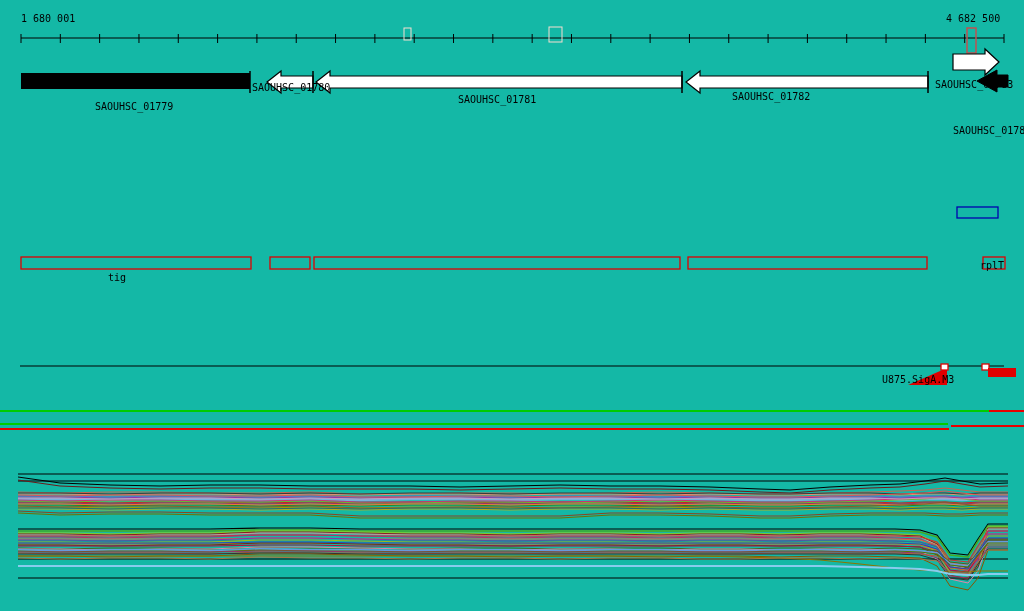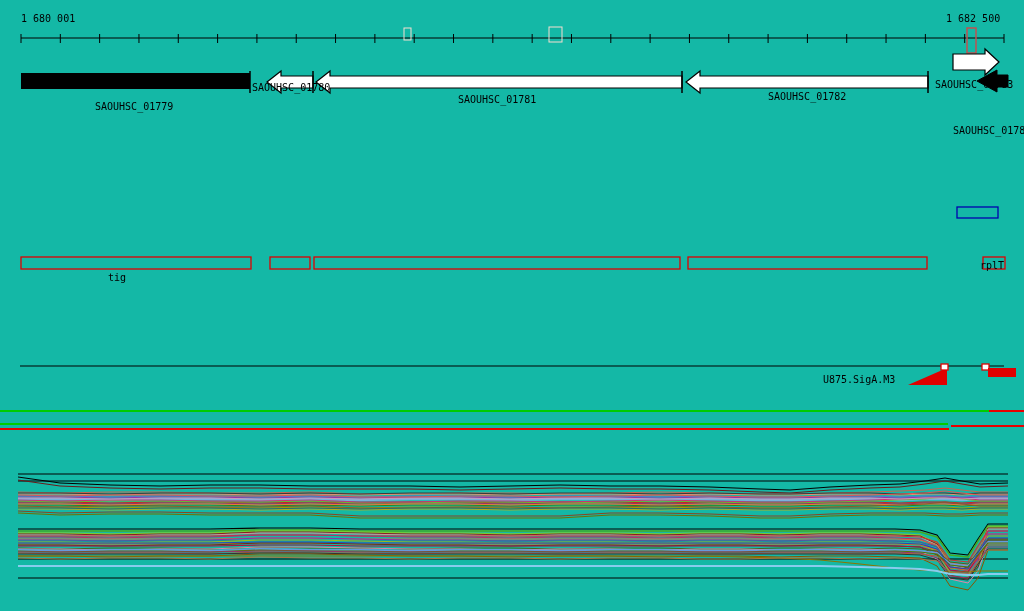--- a/index.html
+++ b/index.html
@@ -117,30 +117,30 @@
       <polyline points="18,553 60,554 110,553 160,553 210,554 260,552 310,553 360,553 410,554 460,553 510,553 560,554 610,553 660,553 700,554 740,554 780,553 820,553 860,554 895,553 920,554 937,556 950,567 968,569 978,557 988,545 1008,545" fill="none" stroke="#bb5533" stroke-width="1" stroke-linejoin="round"></polyline>
       <polyline points="18,554 60,554 110,554 160,554 210,554 260,553 310,553 360,554 410,554 460,554 510,554 560,554 610,554 660,554 700,554 740,554 780,554 820,554 860,554 895,554 920,555 937,560 950,578 968,580 978,564 988,549 1008,549" fill="none" stroke="#333333" stroke-width="1" stroke-linejoin="round"></polyline>
       <polyline points="18,556 60,556 110,557 160,556 210,556 260,554 310,554 360,555 410,556 460,556 510,557 560,556 610,556 660,557 700,556 740,556 780,557 820,556 860,556 895,557 920,558 937,566 950,586 968,590 978,578 988,550 1008,550" fill="none" stroke="#885500" stroke-width="1" stroke-linejoin="round"></polyline>
       <polyline points="18,556 60,556 110,556 160,556 210,556 260,556 310,556 360,556 410,556 460,556 510,556 560,556 610,556 660,556 700,556 740,557 780,558 820,560 860,564 895,568 920,570 937,571 950,572 968,572 978,571 988,571 1008,571" fill="none" stroke="#8b7500" stroke-width="1.2" stroke-linejoin="round"></polyline>
       <polyline points="18,558 60,559 110,558 160,558 210,559 260,557 310,558 360,558 410,559 460,558 510,558 560,559 610,558 660,558 700,559 740,559 780,558 820,558 860,559 895,558 920,559 937,561 950,572 968,574 978,562 988,550 1008,550" fill="none" stroke="#aa7744" stroke-width="1" stroke-linejoin="round"></polyline>
       <polyline points="18,566 60,566 110,566 160,566 210,566 260,566 310,566 360,566 410,566 460,566 510,566 560,566 610,566 660,566 700,566 740,566 780,566 820,566 860,567 895,568 920,569 937,571 950,574 968,575 978,575 988,574 1008,574" fill="none" stroke="#88ccee" stroke-width="1.8" stroke-linejoin="round"></polyline>
       <polyline points="18,543 60,543 110,543 160,543 210,543 260,542 310,542 360,543 410,543 460,543 510,543 560,543 610,543 660,543 700,543 740,543 780,543 820,543 860,543 895,543 920,544 937,549 950,567 968,569 978,553 988,538 1008,538" fill="none" stroke="#2244bb" stroke-width="1" stroke-linejoin="round"></polyline>
     </svg>
 
   <div class="lbl" style="left:21px;top:13px">1 680 001</div>
-  <div class="lbl" style="left:946px;top:13px">1 682 500</div>
+  <div class="lbl" style="left:946px;top:13px">4 682 500</div>
 
   <div class="lbl" style="left:95px;top:101px">SAOUHSC_01779</div>
   <div class="lbl" style="left:252px;top:82px">SAOUHSC_01780</div>
   <div class="lbl" style="left:458px;top:94px">SAOUHSC_01781</div>
-  <div class="lbl" style="left:768px;top:91px">SAOUHSC_01782</div>
+  <div class="lbl" style="left:732px;top:91px">SAOUHSC_01782</div>
   <div class="lbl" style="left:935px;top:79px">SAOUHSC_01783</div>
   <div class="lbl" style="left:953px;top:125px">SAOUHSC_0178</div>
 
   <div class="lbl" style="left:108px;top:272px">tig</div>
   <div class="lbl" style="left:980px;top:260px">rplT</div>
 
-  <div class="lbl" style="left:823px;top:374px">U875.SigA.M3</div>
+  <div class="lbl" style="left:882px;top:374px">U875.SigA.M3</div>
 
   <svg id="overlay-svg" width="1024" height="611">
       <polygon points="977,81 997,70 997,75 1008,75 1008,87 997,87 997,92" fill="#000" stroke="#000"></polygon>
     </svg>
 </div>
 
 </body></html>

